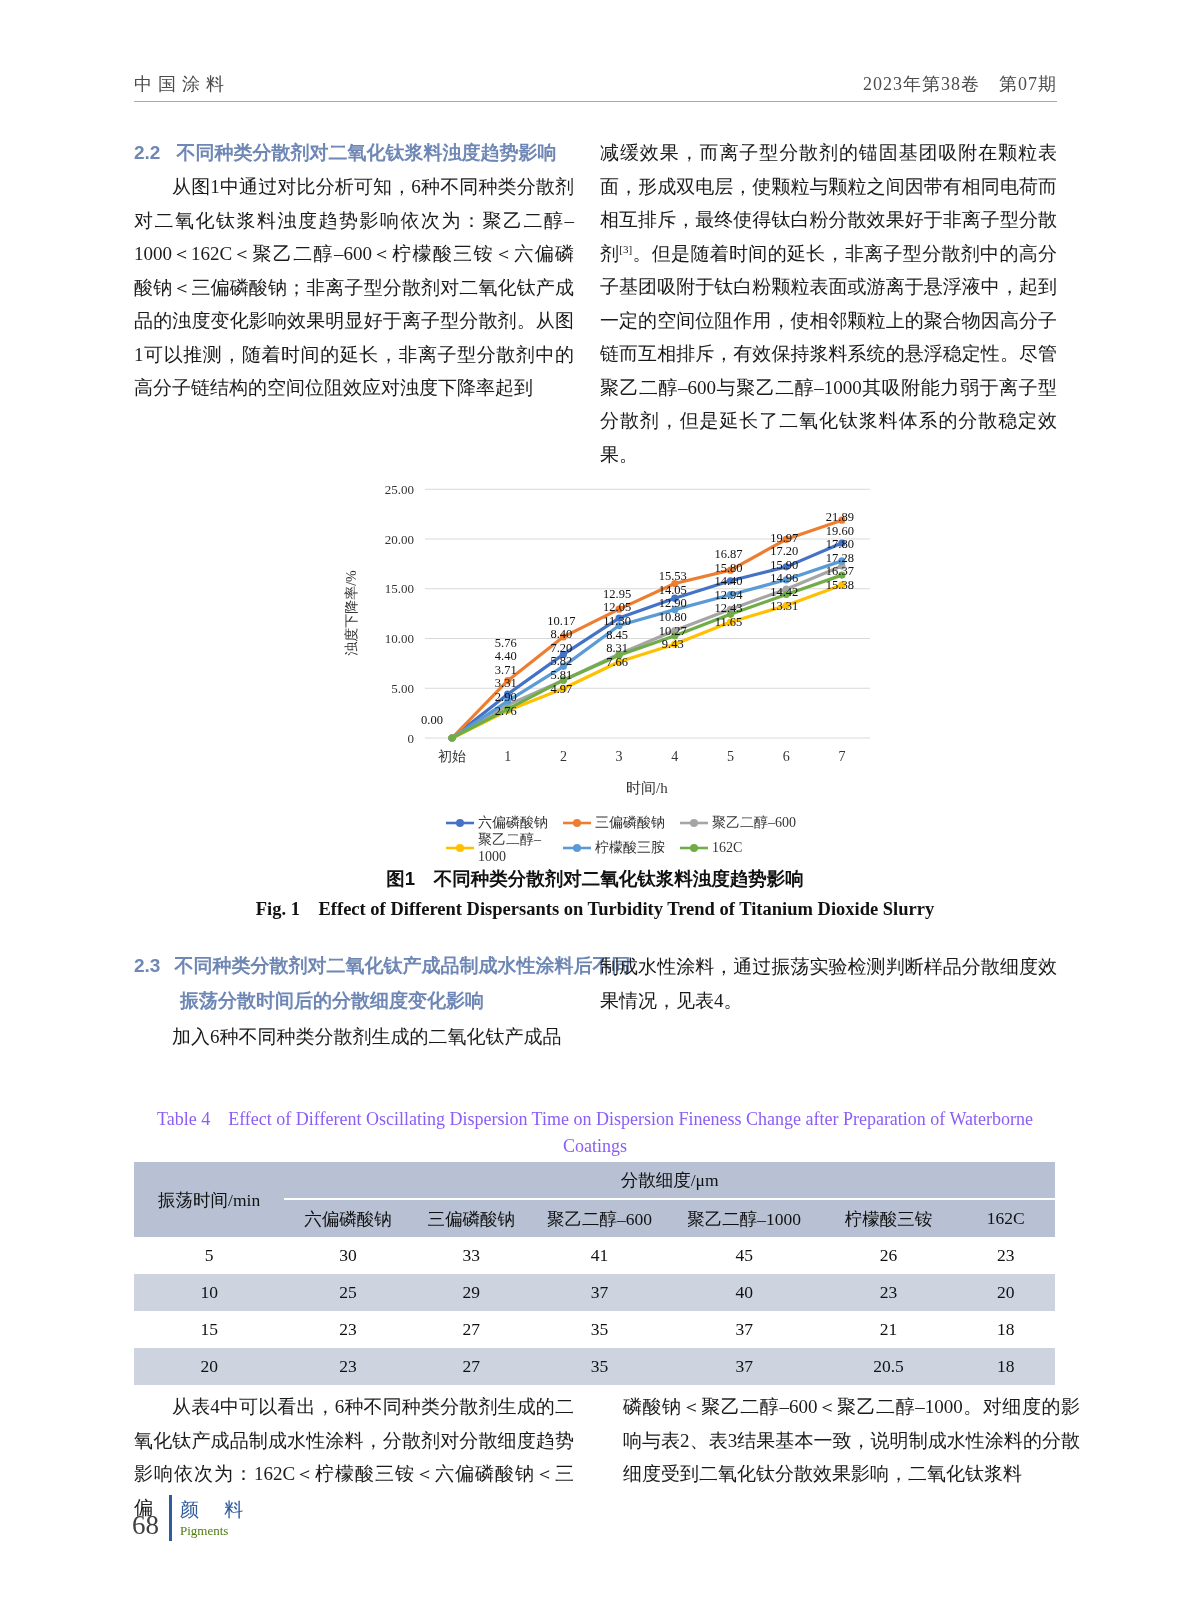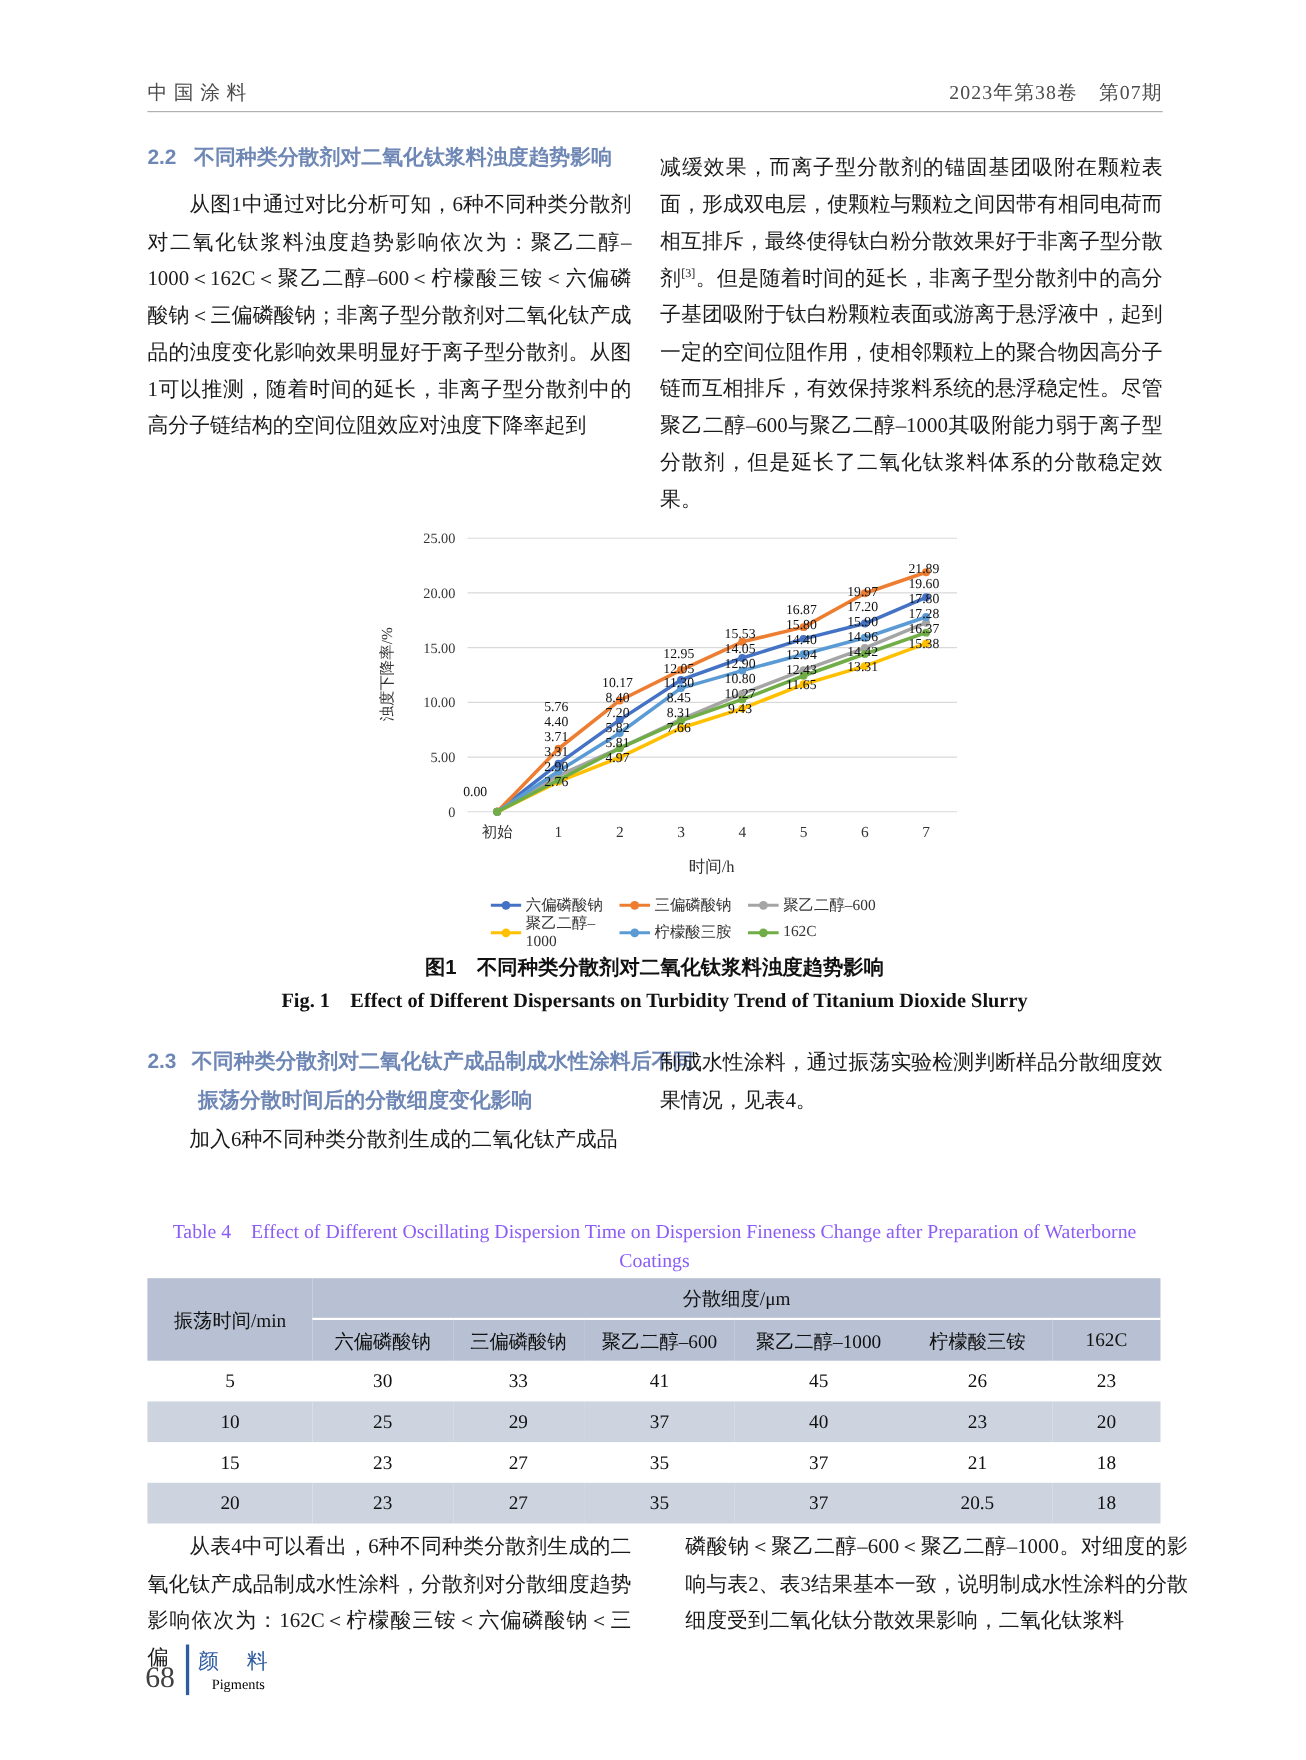--- a/index.html
+++ b/index.html
@@ -5,21 +5,21 @@
   html,body{margin:0;padding:0;background:#ffffff;}
   #page{position:relative;width:1187px;height:1600px;background:#ffffff;overflow:hidden;
         font-family:"Liberation Serif","DejaVu Serif",serif;color:#1a1a1a;border-radius:24px;}
   .abs{position:absolute;}
   
   .hdr-left{left:134px;top:72px;font-size:18px;color:#4c4c4c;letter-spacing:6px;}
   .hdr-right{right:130px;top:72px;font-size:18px;color:#4c4c4c;letter-spacing:1px;}
   .hdr-rule{left:134px;top:101px;width:923px;height:1px;background:#a9a9a9;}
   
   .blue-h{color:#6e87b5;font-family:"Liberation Sans","DejaVu Sans",sans-serif;font-weight:bold;font-size:19px;}
-  .h22{left:134px;top:130px;width:445px;}
+  .h22{left:134px;top:140px;width:445px;}
   .h22 .num{margin-right:16px;}
   .col{font-size:19px;line-height:33.5px;text-align:justify;}
   .col p{margin:0;}
   .col p.ind{text-indent:2em;}
   .lcol22{left:134px;top:170px;width:440px;}
   .rcol22{left:600px;top:136px;width:457px;}
   sup.ref{font-size:11px;vertical-align:super;line-height:0;}
   
   .chart-wrap{left:330px;top:458px;width:560px;height:400px;}
   .chart-svg{position:absolute;left:0;top:0;}
@@ -49,21 +49,21 @@
   .tbl tr.shade td{background:#cdd4e0;}
   
   .lcolb{left:134px;top:1390px;width:440px;}
   .rcolb{left:623px;top:1390px;width:457px;}
   
   .footer{left:132px;top:1495px;display:flex;align-items:center;}
   .pg-num{font-size:27px;color:#404040;margin-right:10px;align-self:flex-end;}
   .pg-bar{width:3px;height:46px;background:#2e5c9e;margin-right:8px;}
   .pg-labels{display:flex;flex-direction:column;justify-content:center;}
   .pg-zh{font-size:19px;color:#2e5c9e;letter-spacing:10px;font-family:"Liberation Sans","DejaVu Sans",sans-serif;}
-  .pg-en{font-size:13px;color:#000000;text-align:center;}
+  .pg-en{font-size:13px;color:#4d7c0f;}
 </style>
 </head>
 <body>
 
 <div id="page">
 
   <div class="abs hdr-left">中国涂料</div>
   <div class="abs hdr-right">2023年第38卷　第07期</div>
   <div class="abs hdr-rule"></div>
 

